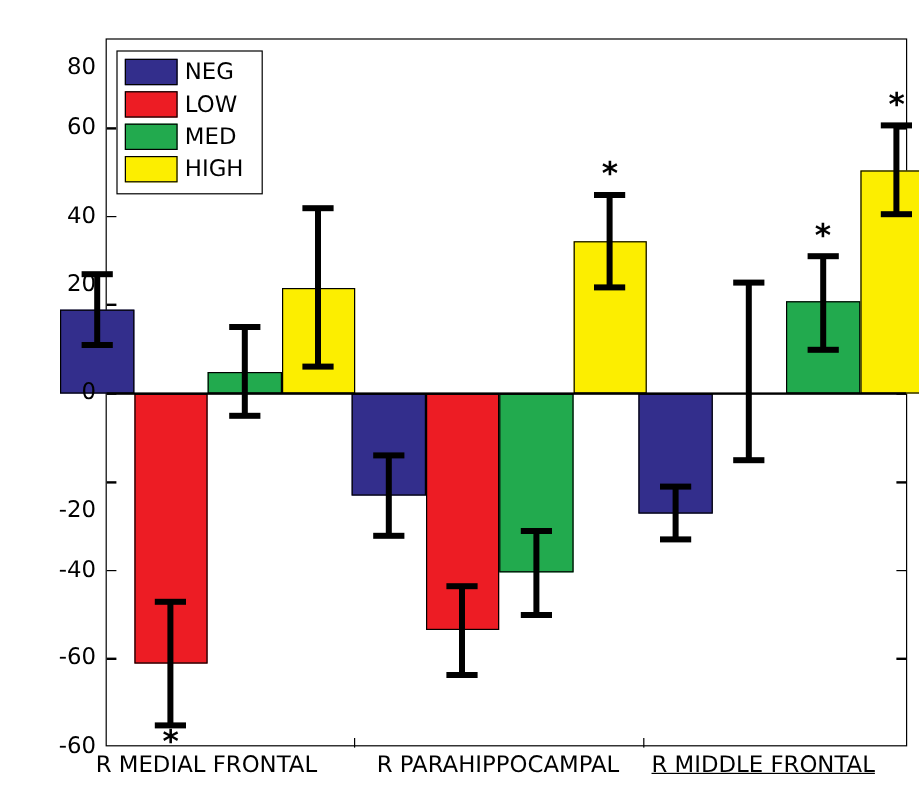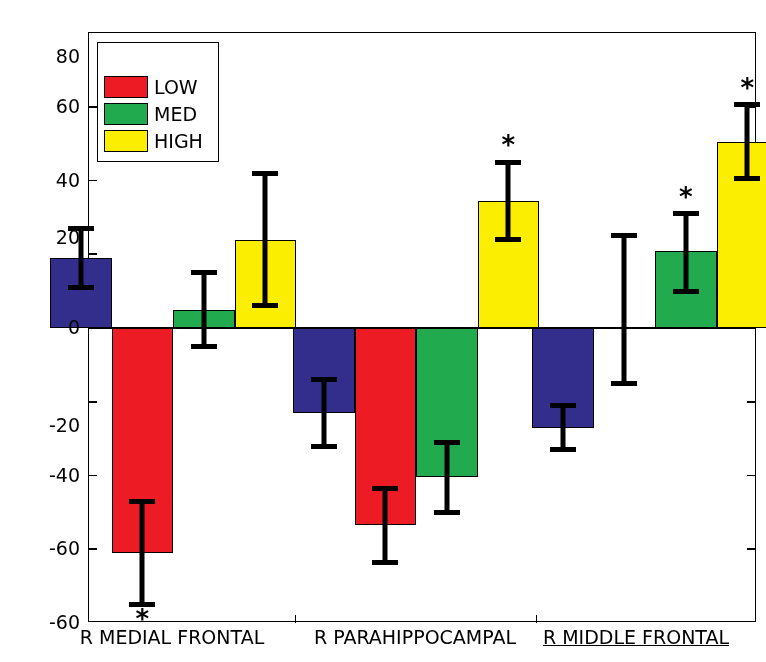--- a/index.html
+++ b/index.html
@@ -227,20 +227,24 @@
         <div class="ebar-cap" style="left: 658.25px; top: 143.156px;"></div>
       </div>
     <div id="stars-layer">
         <div class="sig-star" style="left: 53.25px; top: 572.562px;">*</div>
         <div class="sig-star" style="left: 419.25px; top: 99.0625px;">*</div>
         <div class="sig-star" style="left: 596.75px; top: 150.688px;">*</div>
         <div class="sig-star" style="left: 658.25px; top: 41.9062px;">*</div>
       </div>
 
     <div id="legend">
+        <div class="legend-row" style="top: 5px;">
+          <div class="legend-swatch" style="background: rgb(51, 46, 140);"></div>
+          <span class="legend-text">NEG</span>
+        </div>
         <div class="legend-row" style="top: 32px;">
           <div class="legend-swatch" style="background: rgb(237, 28, 36);"></div>
           <span class="legend-text">LOW</span>
         </div>
         <div class="legend-row" style="top: 86px;">
           <div class="legend-swatch" style="background: rgb(252, 238, 0);"></div>
           <span class="legend-text">HIGH</span>
         </div>
         <div class="legend-row" style="top: 59px;">
           <div class="legend-swatch" style="background: rgb(34, 170, 78);"></div>

